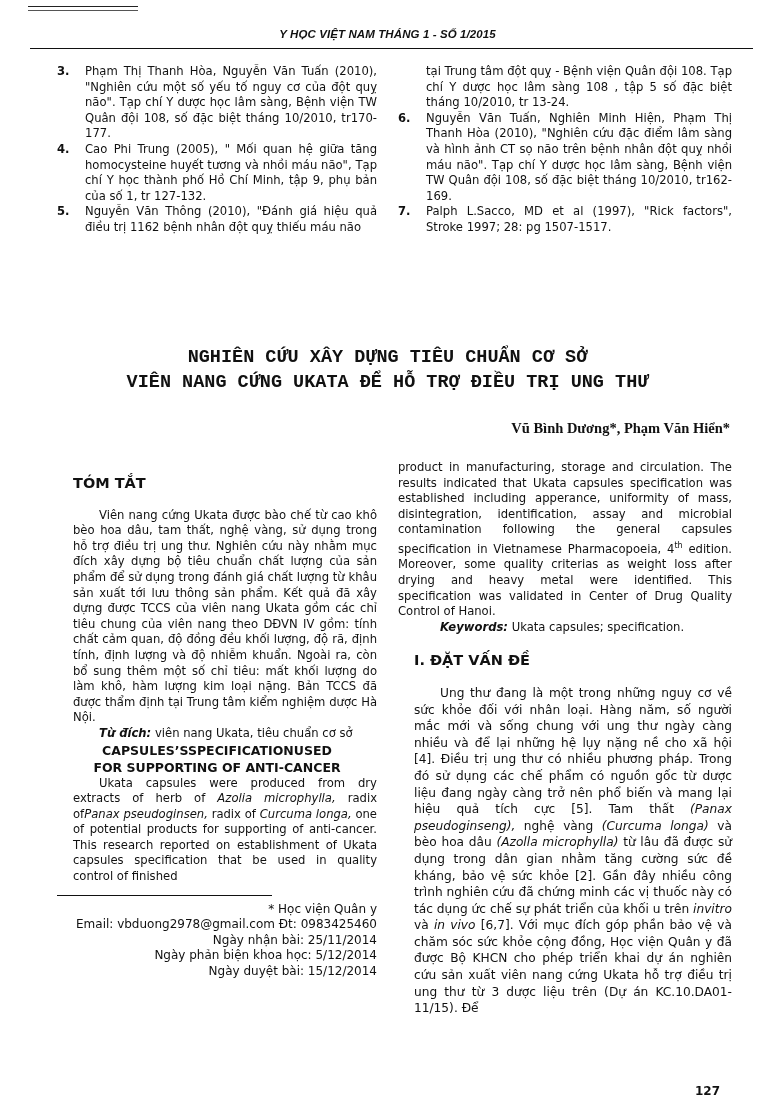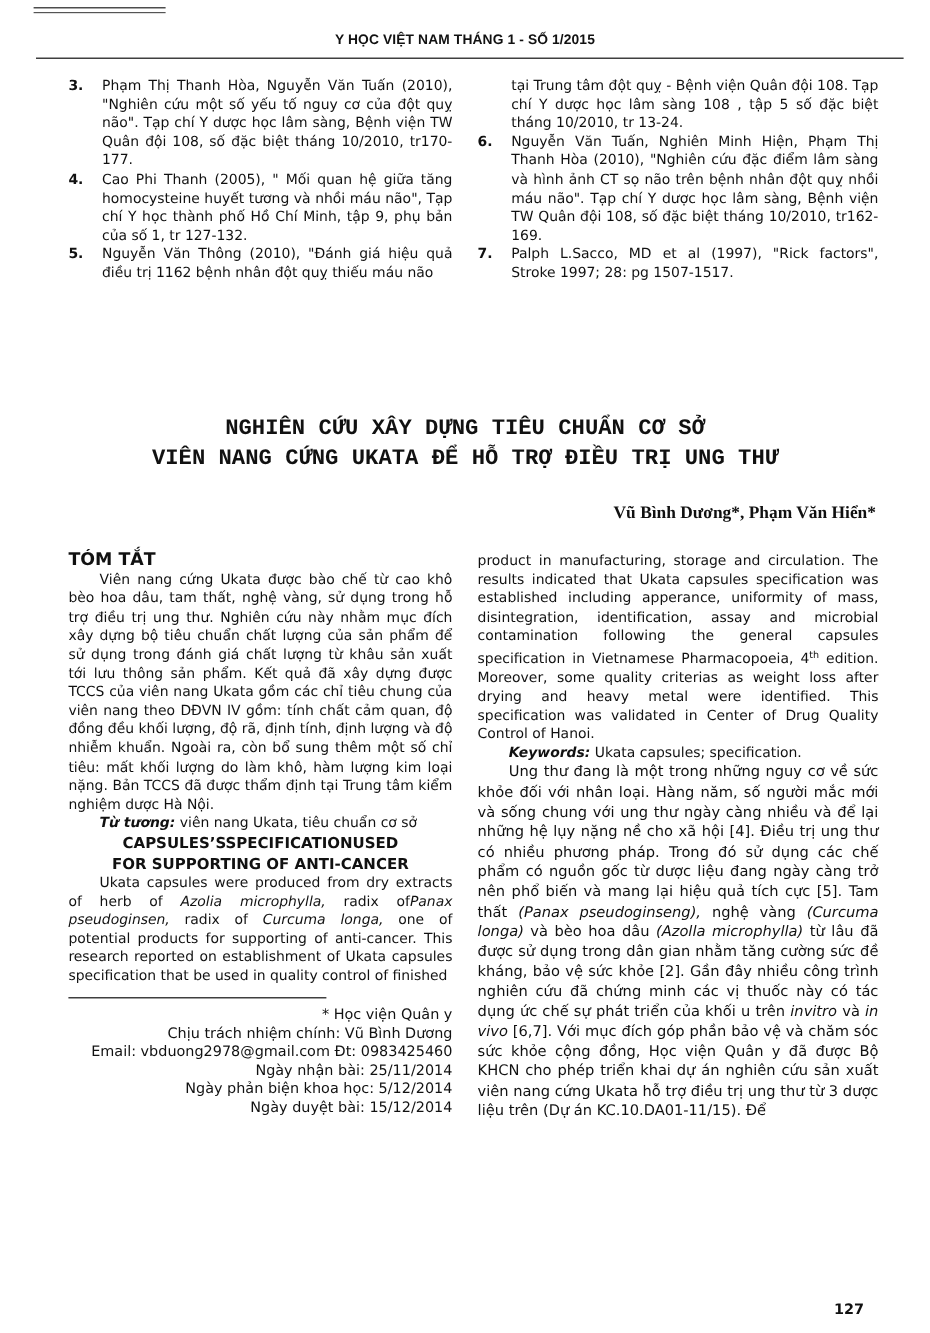--- a/index.html
+++ b/index.html
@@ -1,83 +1,83 @@
 <!DOCTYPE html>
 <html><head>
 <meta charset="utf-8">
 <style>
   html, body { margin:0; padding:0; background:#ffffff; }
   body { width:775px; height:1111px; position:relative; overflow:hidden; font-family:"DejaVu Sans", sans-serif; color:#111; }
   .topmark { position:absolute; left:28px; top:6px; width:110px; height:3px; border-top:1px solid #222; border-bottom:1px solid #555; }
-  .header { position:absolute; left:30px; right:30px; top:28px; text-align:center; font-family:"Liberation Sans", sans-serif; font-weight:bold; font-size:11.5px; letter-spacing:0.1px; }
+  .header { position:absolute; left:30px; right:30px; top:28px; text-align:center; font-family:"Liberation Sans", sans-serif; font-weight:bold; font-size:11.5px; letter-spacing:0.1px;font-style:italic; }
   .header-rule { position:absolute; left:30px; right:22px; top:48px; border-top:1.5px solid #111; }
   .col { position:absolute; font-size:11.6px; line-height:15.6px; text-align:justify; }
   .col-l { left:57px; width:320px; }
   .col-r { left:398px; width:334px; }
   .ref { position:relative; padding-left:28px; margin:0; }
   .ref .num { position:absolute; left:0; top:0; font-weight:bold; }
   .ref b { font-weight:normal; }
   .title { position:absolute; left:60px; right:60px; top:345px; text-align:center; font-family:Liberation Mono, monospace; font-weight:bold; font-size:18.5px; line-height:25px; }
   .authors { position:absolute; right:45px; top:420px; font-family:"Liberation Serif", serif; font-weight:bold; font-size:14.5px; }
-  h3 { margin:0; font-size:14.5px; font-weight:bold; font-family:"DejaVu Sans", sans-serif; }
-  .indent { text-indent:26px; }
+  h3 { margin:16px; font-size:14.5px; font-weight:bold; font-family:"DejaVu Sans", sans-serif; }
+  .indent { text-indent:26px;margin-left:16px; }
   p { margin:0; }
   .summary-title { text-align:center; font-weight:bold; font-size:12.5px; line-height:17px; }
   .footnote-rule { width:215px; border-top:1px solid #111; margin:10px 0 6px 0; }
   .footnote { font-size:12px; line-height:15.5px; text-align:right; }
   .pagenum { position:absolute; left:695px; top:1072px; font-weight:bold; font-size:12px;margin-top:12px; }
   i { font-style:italic; }
 </style>
 </head>
 <body>
 
 <div class="topmark"></div>
 <div class="header">Y HỌC VIỆT NAM THÁNG 1 - SỐ 1/2015</div>
 <div class="header-rule"></div>
 
 <div class="col col-l" style="top:64px;">
   <p class="ref"><span class="num">3.</span><b>Phạm Thị Thanh Hòa, Nguyễn Văn Tuấn</b><span> (2010), "Nghiên cứu một số yếu tố nguy cơ của đột quỵ não". Tạp chí Y dược học lâm sàng, Bệnh viện TW Quân đội 108, số đặc biệt tháng 10/2010, tr170-177.</span></p>
-  <p class="ref"><span class="num">4.</span><b>Cao Phi Thanh</b><span> (2005), " Mối quan hệ giữa tăng homocysteine huyết tương và nhồi máu não", Tạp chí Y học thành phố Hồ Chí Minh, tập 9, phụ bản của số 1, tr 127-132.</span></p>
+  <p class="ref"><span class="num">4.</span><b>Cao Phi Trung</b><span> (2005), " Mối quan hệ giữa tăng homocysteine huyết tương và nhồi máu não", Tạp chí Y học thành phố Hồ Chí Minh, tập 9, phụ bản của số 1, tr 127-132.</span></p>
   <p class="ref"><span class="num">5.</span><b>Nguyễn Văn Thông</b><span> (2010), "Đánh giá hiệu quả điều trị 1162 bệnh nhân đột quỵ thiếu máu não</span></p>
 </div>
 
 <div class="col col-r" style="top:64px;">
   <p class="ref"><span>tại Trung tâm đột quỵ - Bệnh viện Quân đội 108. Tạp chí Y dược học lâm sàng 108 , tập 5 số đặc biệt tháng 10/2010, tr 13-24.</span></p>
   <p class="ref"><span class="num">6.</span><b>Nguyễn Văn Tuấn, Nghiên Minh Hiện, Phạm Thị Thanh</b><span> Hòa (2010), "Nghiên cứu đặc điểm lâm sàng và hình ảnh CT sọ não trên bệnh nhân đột quỵ nhồi máu não". Tạp chí Y dược học lâm sàng, Bệnh viện TW Quân đội 108, số đặc biệt tháng 10/2010, tr162-169.</span></p>
   <p class="ref"><span class="num">7.</span><b>Palph L.Sacco, MD et al</b><span> (1997), "Rick factors", Stroke 1997; 28: pg 1507-1517.</span></p>
 </div>
 
 <div class="title">
   <div>NGHIÊN CỨU XÂY DỰNG TIÊU CHUẨN CƠ SỞ</div>
   <div>VIÊN NANG CỨNG UKATA ĐỂ HỖ TRỢ ĐIỀU TRỊ UNG THƯ</div>
 </div>
 <div class="authors">Vũ Bình Dương*, Phạm Văn Hiển*</div>
 
 <div class="col col-l" style="top:460px;">
   <h3>TÓM TẮT</h3>
   <p class="indent">Viên nang cứng Ukata được bào chế từ cao khô bèo hoa dâu, tam thất, nghệ vàng, sử dụng trong hỗ trợ điều trị ung thư. Nghiên cứu này nhằm mục đích xây dựng bộ tiêu chuẩn chất lượng của sản phẩm để sử dụng trong đánh giá chất lượng từ khâu sản xuất tới lưu thông sản phẩm. Kết quả đã xây dựng được TCCS của viên nang Ukata gồm các chỉ tiêu chung của viên nang theo DĐVN IV gồm: tính chất cảm quan, độ đồng đều khối lượng, độ rã, định tính, định lượng và độ nhiễm khuẩn. Ngoài ra, còn bổ sung thêm một số chỉ tiêu: mất khối lượng do làm khô, hàm lượng kim loại nặng. Bản TCCS đã được thẩm định tại Trung tâm kiểm nghiệm dược Hà Nội.</p>
-  <p class="indent"><b><i>Từ tương:</i></b><span> viên nang Ukata, tiêu chuẩn cơ sở</span></p>
+  <p class="indent"><b><i>Từ đích:</i></b><span> viên nang Ukata, tiêu chuẩn cơ sở</span></p>
 
   <div class="summary-title">
     <div>CAPSULES’SSPECIFICATIONUSED</div>
     <div>FOR SUPPORTING OF ANTI-CANCER</div>
   </div>
   <p class="indent"><span>Ukata capsules were produced from dry extracts of herb of </span><i>Azolia microphylla,</i><span> radix of</span><i>Panax pseudoginsen,</i><span> radix of </span><i>Curcuma longa,</i><span> one of potential products for supporting of anti-cancer. This research reported on establishment of Ukata capsules specification that be used in quality control of finished</span></p>
 
   <div class="footnote-rule"></div>
   <div class="footnote">
     <div>* Học viện Quân y</div>
-    <div>Chịu trách nhiệm chính: Vũ Bình Dương</div>
     <div>Email: vbduong2978@gmail.com Đt: 0983425460</div>
     <div>Ngày nhận bài: 25/11/2014</div>
     <div>Ngày phản biện khoa học: 5/12/2014</div>
     <div>Ngày duyệt bài: 15/12/2014</div>
   </div>
 </div>
 
 <div class="col col-r" style="top:460px;">
   <p><span>product in manufacturing, storage and circulation. The results indicated that Ukata capsules specification was established including apperance, uniformity of mass, disintegration, identification, assay and microbial contamination following the general capsules specification in Vietnamese Pharmacopoeia, 4</span><sup style="font-size:8px;">th</sup><span> edition. Moreover, some quality criterias as weight loss after drying and heavy metal were identified. This specification was validated in Center of Drug Quality Control of Hanoi.</span></p>
   <p class="indent"><b><i>Keywords:</i></b><span> Ukata capsules; specification.</span></p>
 
+  <h3 style="margin-top:18px;">I. ĐẶT VẤN ĐỀ</h3>
   <p class="indent" style="font-size:12.2px; line-height:16.6px;"><span>Ung thư đang là một trong những nguy cơ về sức khỏe đối với nhân loại. Hàng năm, số người mắc mới và sống chung với ung thư ngày càng nhiều và để lại những hệ lụy nặng nề cho xã hội [4]. Điều trị ung thư có nhiều phương pháp. Trong đó sử dụng các chế phẩm có nguồn gốc từ dược liệu đang ngày càng trở nên phổ biến và mang lại hiệu quả tích cực [5]. Tam thất </span><i>(Panax pseudoginseng),</i><span> nghệ vàng </span><i>(Curcuma longa)</i><span> và bèo hoa dâu </span><i>(Azolla microphylla)</i><span> từ lâu đã được sử dụng trong dân gian nhằm tăng cường sức đề kháng, bảo vệ sức khỏe [2]. Gần đây nhiều công trình nghiên cứu đã chứng minh các vị thuốc này có tác dụng ức chế sự phát triển của khối u trên </span><i>invitro</i><span> và </span><i>in vivo</i><span> [6,7]. Với mục đích góp phần bảo vệ và chăm sóc sức khỏe cộng đồng, Học viện Quân y đã được Bộ KHCN cho phép triển khai dự án nghiên cứu sản xuất viên nang cứng Ukata hỗ trợ điều trị ung thư từ 3 dược liệu trên (Dự án KC.10.DA01-11/15). Để</span></p>
 </div>
 
 <div class="pagenum">127</div>
 
 </body></html>

